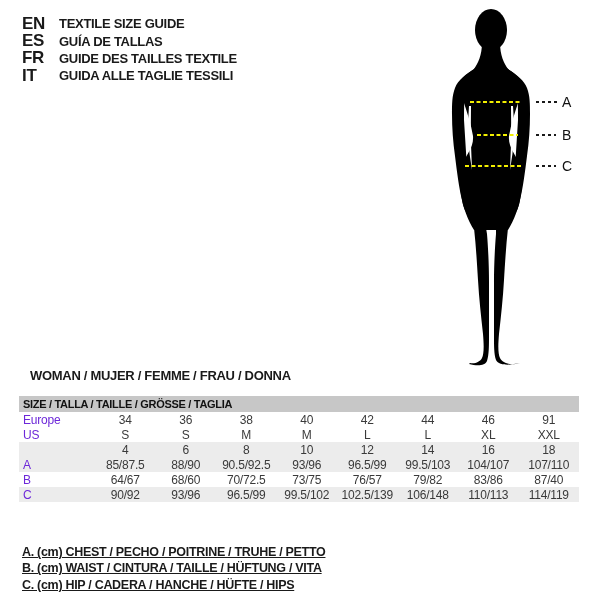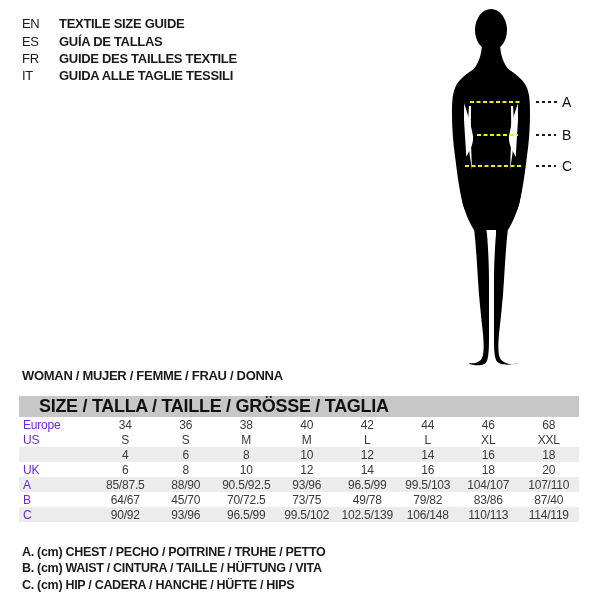--- a/index.html
+++ b/index.html
@@ -3,39 +3,39 @@
 <meta charset="utf-8">
 <style>
   html,body{margin:0;padding:0;background:#fff;}
   .canvas{
     position:relative;width:600px;height:600px;background:#ffffff;overflow:hidden;
     font-family:"Liberation Sans","DejaVu Sans",sans-serif;color:#1a1a1a;
   }
   
   .lang-block{position:absolute;left:22px;top:15px;}
   .lang-row{display:flex;height:17.4px;align-items:center;}
-  .lang-code{width:37px;font-weight:400;font-size:13px;letter-spacing:-0.3px;}
+  .lang-code{width:37px;font-weight:700;font-size:17px;letter-spacing:-0.3px;}
   .lang-text{font-weight:700;font-size:13px;letter-spacing:-0.3px;white-space:nowrap;}
   
   .figure-svg{position:absolute;left:430px;top:2px;width:170px;height:366px;}
   .measure-label{position:absolute;left:562px;width:20px;font-size:14px;font-weight:400;
     color:#111;text-align:left;}
   
-  .gender{position:absolute;left:22px;top:368px;font-weight:700;font-size:13px;letter-spacing:-0.3px;}
+  .gender{position:absolute;left:30px;top:368px;font-weight:700;font-size:13px;letter-spacing:-0.3px;}
   
   table.size{position:absolute;left:19px;top:396px;width:560px;border-collapse:collapse;
     table-layout:fixed;font-size:12px;color:#3a3a3a;letter-spacing:-0.2px;}
   table.size td{height:15px;padding:0;text-align:center;font-weight:400;vertical-align:middle;}
   table.size td.lbl{text-align:left;padding-left:4px;color:#6d28d9;}
   table.size col.c-lbl{width:76px;}
-  tr.head td{background:#c7c7c7;color:#111;font-weight:700;text-align:left;padding-left:20px;
-    font-size:18px;height:16px;letter-spacing:-0.3px;}
+  tr.head td{background:#c7c7c7;color:#111;font-weight:700;text-align:left;padding-left:4px;
+    font-size:11px;height:16px;letter-spacing:-0.3px;}
   tr.shaded td{background:#ececec;}
   
-  .notes{position:absolute;left:22px;top:545px;}
+  .notes{position:absolute;left:22px;top:545px;text-decoration:underline;}
   .note-line{height:16.4px;font-weight:700;font-size:12.5px;letter-spacing:-0.3px;white-space:nowrap;}
 </style>
 </head>
 <body>
 
 <div class="canvas">
 
   <div class="lang-block">
     <div class="lang-row">
       <span class="lang-code">EN</span>
@@ -155,21 +155,21 @@
     </tr>
     <tr>
       <td class="lbl">Europe</td>
       <td>34</td>
       <td>36</td>
       <td>38</td>
       <td>40</td>
       <td>42</td>
       <td>44</td>
       <td>46</td>
-      <td>68</td>
+      <td>91</td>
     </tr>
     <tr>
       <td class="lbl">US</td>
       <td>S</td>
       <td>S</td>
       <td>M</td>
       <td>M</td>
       <td>L</td>
       <td>L</td>
       <td>XL</td>
@@ -179,49 +179,38 @@
       <td class="lbl"></td>
       <td>4</td>
       <td>6</td>
       <td>8</td>
       <td>10</td>
       <td>12</td>
       <td>14</td>
       <td>16</td>
       <td>18</td>
     </tr>
-    <tr>
-      <td class="lbl">UK</td>
-      <td>6</td>
-      <td>8</td>
-      <td>10</td>
-      <td>12</td>
-      <td>14</td>
-      <td>16</td>
-      <td>18</td>
-      <td>20</td>
-    </tr>
     <tr class="shaded">
       <td class="lbl">A</td>
       <td>85/87.5</td>
       <td>88/90</td>
       <td>90.5/92.5</td>
       <td>93/96</td>
       <td>96.5/99</td>
       <td>99.5/103</td>
       <td>104/107</td>
       <td>107/110</td>
     </tr>
     <tr>
       <td class="lbl">B</td>
       <td>64/67</td>
-      <td>45/70</td>
+      <td>68/60</td>
       <td>70/72.5</td>
       <td>73/75</td>
-      <td>49/78</td>
+      <td>76/57</td>
       <td>79/82</td>
       <td>83/86</td>
       <td>87/40</td>
     </tr>
     <tr class="shaded">
       <td class="lbl">C</td>
       <td>90/92</td>
       <td>93/96</td>
       <td>96.5/99</td>
       <td>99.5/102</td>

